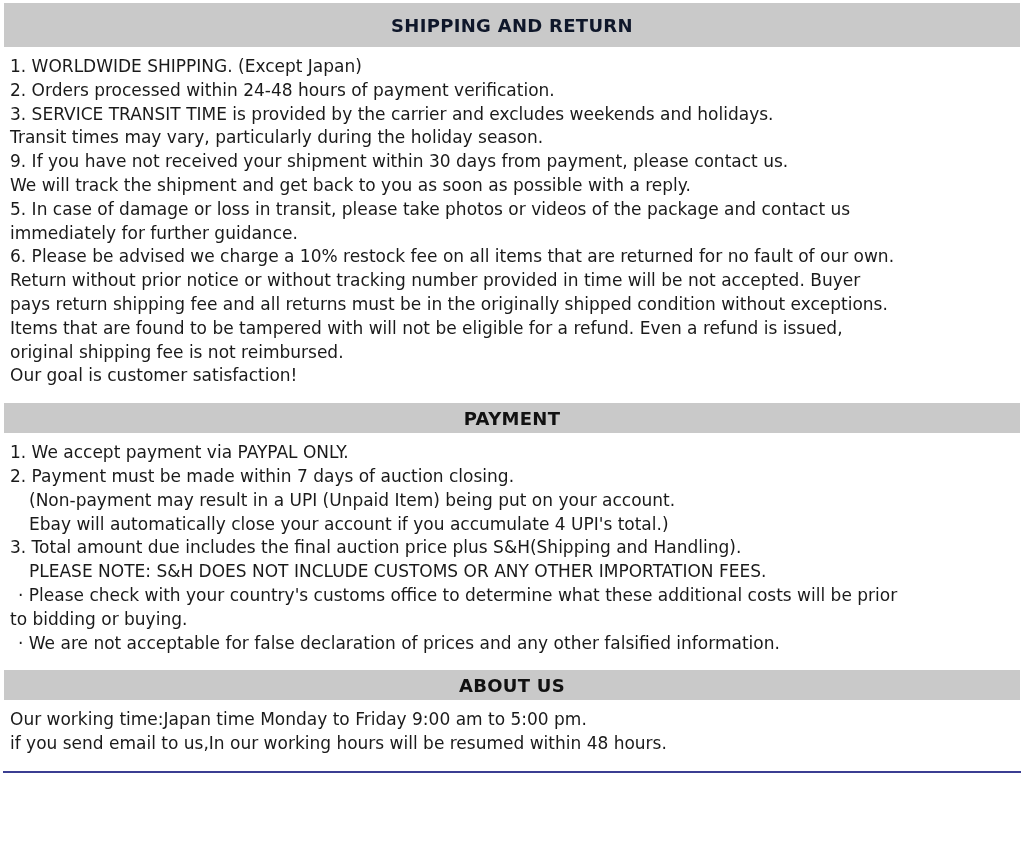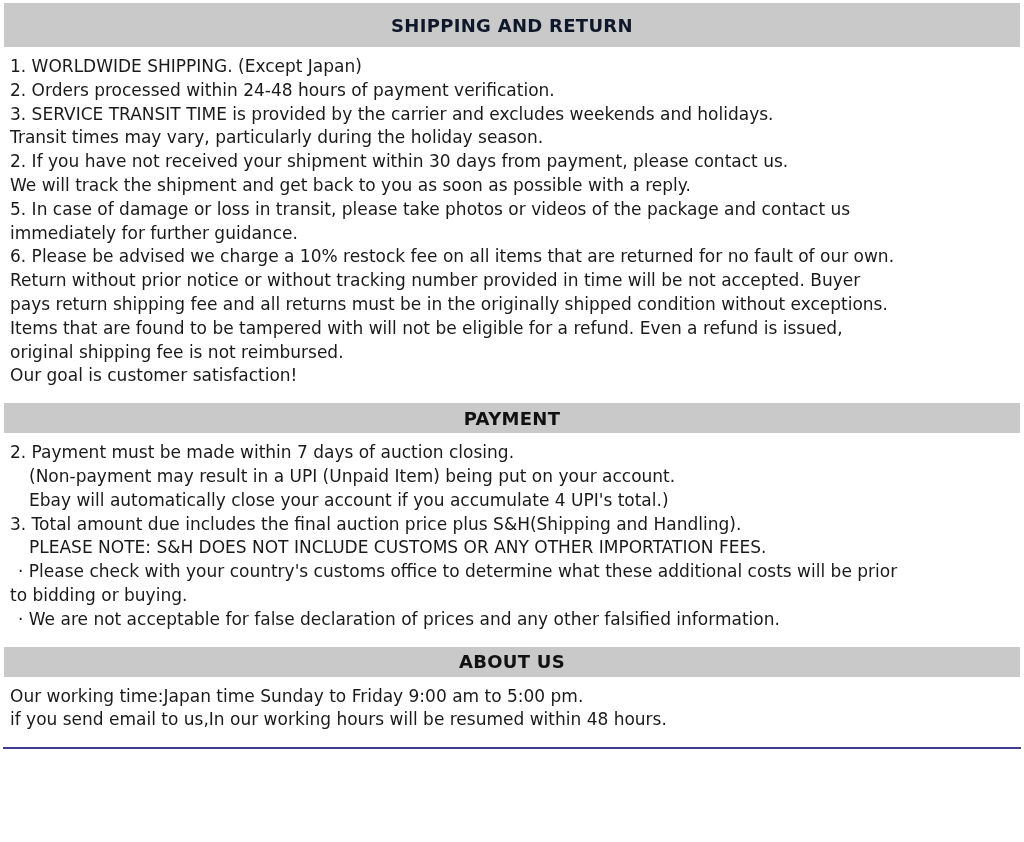--- a/index.html
+++ b/index.html
@@ -58,54 +58,55 @@
 
   <div class="section">
     <div class="section-header" style="background: rgb(201, 201, 201);">
       <span class="header-title" style="color: #0f172a;">SHIPPING AND RETURN</span>
     </div>
     <div class="section-body" style="color: rgb(26, 26, 26);">
         <div class="line indent-0">1. WORLDWIDE SHIPPING. (Except Japan)</div>
         <div class="line indent-0">2. Orders processed within 24-48 hours of payment verification.</div>
         <div class="line indent-0">3. SERVICE TRANSIT TIME is provided by the carrier and excludes weekends and holidays.</div>
         <div class="line indent-0">Transit times may vary, particularly during the holiday season.</div>
-        <div class="line indent-0">2. If you have not received your shipment within 30 days from payment, please contact us.</div>
+        <div class="line indent-0">9. If you have not received your shipment within 30 days from payment, please contact us.</div>
         <div class="line indent-0">We will track the shipment and get back to you as soon as possible with a reply.</div>
         <div class="line indent-0">5. In case of damage or loss in transit, please take photos or videos of the package and contact us</div>
         <div class="line indent-0">immediately for further guidance.</div>
         <div class="line indent-0">6. Please be advised we charge a 10% restock fee on all items that are returned for no fault of our own.</div>
         <div class="line indent-0">Return without prior notice or without tracking number provided in time will be not accepted. Buyer</div>
         <div class="line indent-0">pays return shipping fee and all returns must be in the originally shipped condition without exceptions.</div>
         <div class="line indent-0">Items that are found to be tampered with will not be eligible for a refund. Even a refund is issued,</div>
         <div class="line indent-0">original shipping fee is not reimbursed.</div>
         <div class="line indent-0">Our goal is customer satisfaction!</div>
       </div>
   </div>
 
   <div class="section">
     <div class="section-header" style="background: rgb(201, 201, 201);">
       <span class="header-title" style="color: rgb(17, 17, 17);">PAYMENT</span>
     </div>
     <div class="section-body" style="color: rgb(26, 26, 26);">
+        <div class="line indent-0">1. We accept payment via PAYPAL ONLY.</div>
         <div class="line indent-0">2. Payment must be made within 7 days of auction closing.</div>
         <div class="line indent-2">(Non-payment may result in a UPI (Unpaid Item) being put on your account.</div>
         <div class="line indent-2">Ebay will automatically close your account if you accumulate 4 UPI's total.)</div>
         <div class="line indent-0">3. Total amount due includes the final auction price plus S&amp;H(Shipping and Handling).</div>
         <div class="line indent-2">PLEASE NOTE: S&amp;H DOES NOT INCLUDE CUSTOMS OR ANY OTHER IMPORTATION FEES.</div>
         <div class="line indent-1">· Please check with your country's customs office to determine what these additional costs will be prior</div>
         <div class="line indent-0">to bidding or buying.</div>
         <div class="line indent-1">· We are not acceptable for false declaration of prices and any other falsified information.</div>
       </div>
   </div>
 
   <div class="section">
     <div class="section-header" style="background: rgb(201, 201, 201); text-align: center;">
       <span class="header-title" style="color: rgb(17, 17, 17);">ABOUT US</span>
     </div>
     <div class="section-body" style="color: rgb(26, 26, 26);">
-        <div class="line indent-0">Our working time:Japan time Sunday to Friday 9:00 am to 5:00 pm.</div>
+        <div class="line indent-0">Our working time:Japan time Monday to Friday 9:00 am to 5:00 pm.</div>
         <div class="line indent-0">if you send email to us,In our working hours will be resumed within 48 hours.</div>
       </div>
   </div>
 
   <hr class="bottom-divider" style="border-top-color: rgb(59, 62, 146);">
 
 </div>
 
 </body></html>

